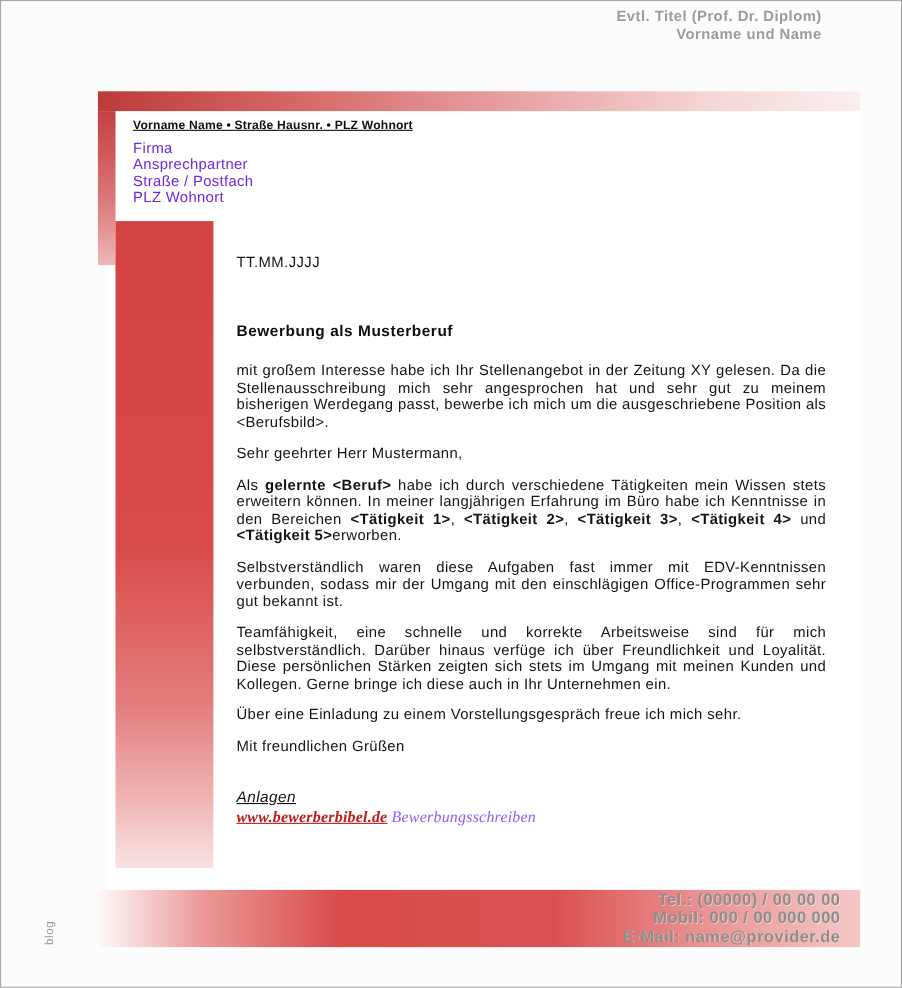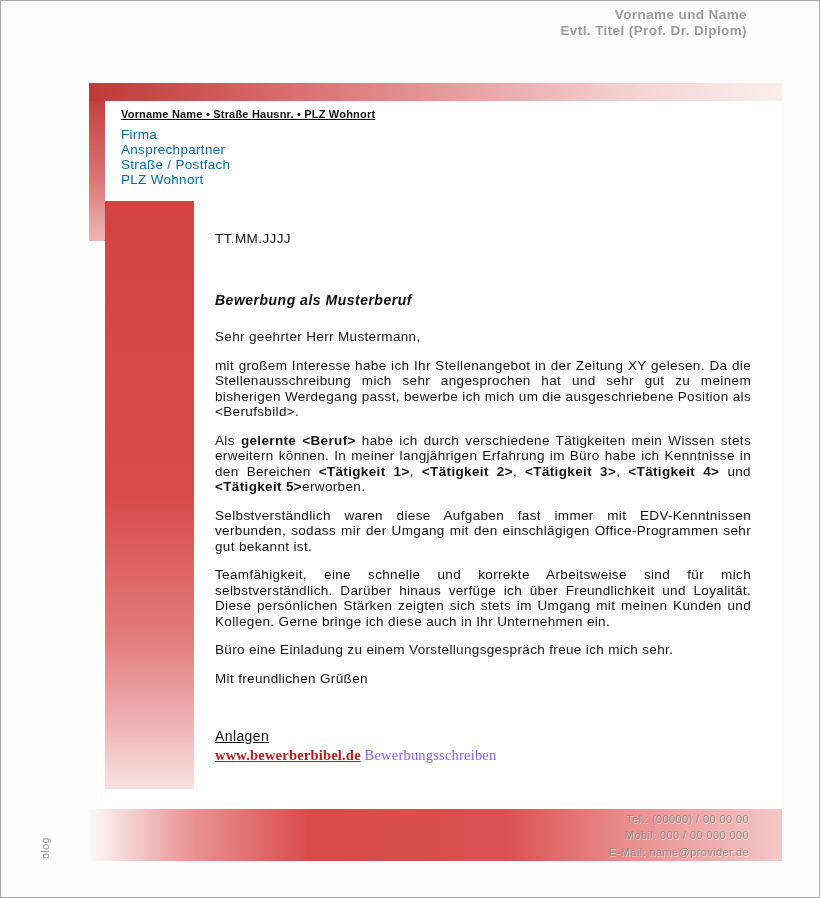--- a/index.html
+++ b/index.html
@@ -22,90 +22,90 @@
   .left-strip { position:absolute; left:88px; top:100px; width:16px; height:140px;
                 background:linear-gradient(180deg,#c44040 0%,#d97575 55%,#eeb6b6 100%); }
 
   .side-bar { position:absolute; left:104px; top:200px; width:89px; height:588px;
               background:linear-gradient(180deg,#d44343 0%,#d94a4a 50%,#e37e7e 75%,#f0b7b7 90%,#f9e2e2 100%); }
 
   .sender-line { position:absolute; left:120px; top:107px; font-size:11px; font-weight:bold;
                  color:#101010; text-decoration:underline; letter-spacing:0.2px; }
 
   .recipient { position:absolute; left:120px; top:127px; font-size:13.5px;
-               line-height:14.9px; color:#0369a1; letter-spacing:0.3px; }
+               line-height:14.9px; color:#6d28d9; letter-spacing:0.3px; }
 
   .date-line { position:absolute; left:214px; top:230px; width:534px; 
                font-size:13.5px; color:#131313; letter-spacing:0.4px; }
 
   .subject { position:absolute; left:214px; top:291px; font-size:14px; font-weight:bold;
-             font-style:italic; color:#0d0d0d; letter-spacing:0.5px; }
+             color:#0d0d0d; letter-spacing:0.5px; }
 
   .letter-body { position:absolute; left:214px; top:328px; width:536px;
                  font-size:13.5px; line-height:15.5px; color:#131313;
                  text-align:justify; letter-spacing:0.35px; }
   .letter-body p { margin:0 0 13px; }
 
-  .attachments { margin-top:43px; }
+  .attachments { margin-top:31px;font-style:italic; }
   .attachments-label { font-size:14px; text-decoration:underline; letter-spacing:0.4px; display:inline-block; }
   .link-line { font-family:"Liberation Serif", serif; font-size:14.5px;
                letter-spacing:0.2px; margin-top:3px; text-align:left; }
   .site-link { color:#b91c1c; text-decoration:underline; font-weight:bold; cursor:pointer; }
   .link-suffix { color:#8b5cf6; }
 
   .footer-bar { position:absolute; left:88px; top:808px; width:693px; height:52px;
                 background:linear-gradient(90deg,#fdf9f9 0%,#ea9797 14%,#d94a4a 32%,#db5151 60%,#e98e8e 78%,#f4c8c8 100%); }
-  .footer-text { position:absolute; right:33px; top:2px; text-align:right;
-                 font-size:11px; font-weight:normal; line-height:16.4px;
+  .footer-text { position:absolute; right:18px; top:2px; text-align:right;
+                 font-size:15px; font-weight:bold; line-height:16.4px;
                  color:#8d8d8d; letter-spacing:0.4px;
                  text-shadow:0.6px 0.6px 0 rgba(255,255,255,0.5); }
 
   .watermark { position:absolute; left:30px; top:836px; width:30px; height:14px;
                transform:rotate(-90deg); color:#9a9a9a; font-size:10.5px; letter-spacing:0.5px; }
 </style>
 </head>
 <body>
 
 <div class="page">
 
   <div class="sheet"></div>
   <div class="top-bar"></div>
   <div class="left-strip"></div>
   <div class="side-bar"></div>
 
   <div class="letterhead">
+    <div>Evtl. Titel (Prof. Dr. Diplom)</div>
     <div>Vorname und Name</div>
-    <div>Evtl. Titel (Prof. Dr. Diplom)</div>
   </div>
 
   <div class="sender-line">Vorname Name • Straße Hausnr. • PLZ Wohnort</div>
 
   <div class="recipient">
     <div>Firma</div>
     <div>Ansprechpartner</div>
     <div>Straße / Postfach</div>
     <div>PLZ Wohnort</div>
   </div>
 
   <div class="date-line">TT.MM.JJJJ</div>
 
   <div class="subject">Bewerbung als Musterberuf</div>
 
   <div class="letter-body">
+    <p>mit großem Interesse habe ich Ihr Stellenangebot in der Zeitung XY gelesen. Da die Stellenausschreibung mich sehr angesprochen hat und sehr gut zu meinem bisherigen Werdegang passt, bewerbe ich mich um die ausgeschriebene Position als &lt;Berufsbild&gt;.</p>
+
     <p>Sehr geehrter Herr Mustermann,</p>
-
-    <p>mit großem Interesse habe ich Ihr Stellenangebot in der Zeitung XY gelesen. Da die Stellenausschreibung mich sehr angesprochen hat und sehr gut zu meinem bisherigen Werdegang passt, bewerbe ich mich um die ausgeschriebene Position als &lt;Berufsbild&gt;.</p>
 
     <p><span>Als </span><b>gelernte &lt;Beruf&gt;</b><span> habe ich durch verschiedene Tätigkeiten mein Wissen stets erweitern können. In meiner langjährigen Erfahrung im Büro habe ich Kenntnisse in den Bereichen </span><b>&lt;Tätigkeit 1&gt;</b><span>, </span><b>&lt;Tätigkeit 2&gt;</b><span>, </span><b>&lt;Tätigkeit 3&gt;</b><span>, </span><b>&lt;Tätigkeit 4&gt;</b><span> und </span><b>&lt;Tätigkeit 5&gt;</b><span>erworben.</span></p>
 
     <p>Selbstverständlich waren diese Aufgaben fast immer mit EDV-Kenntnissen verbunden, sodass mir der Umgang mit den einschlägigen Office-Programmen sehr gut bekannt ist.</p>
 
     <p>Teamfähigkeit, eine schnelle und korrekte Arbeitsweise sind für mich selbstverständlich. Darüber hinaus verfüge ich über Freundlichkeit und Loyalität. Diese persönlichen Stärken zeigten sich stets im Umgang mit meinen Kunden und Kollegen. Gerne bringe ich diese auch in Ihr Unternehmen ein.</p>
 
-    <p>Büro eine Einladung zu einem Vorstellungsgespräch freue ich mich sehr.</p>
+    <p>Über eine Einladung zu einem Vorstellungsgespräch freue ich mich sehr.</p>
 
     <p>Mit freundlichen Grüßen</p>
 
     <div class="attachments">
       <span class="attachments-label">Anlagen</span>
       <div class="link-line"><a class="site-link" href="#">www.bewerberbibel.de</a> <span class="link-suffix">Bewerbungsschreiben</span></div>
     </div>
   </div>
 
   <div class="footer-bar">

